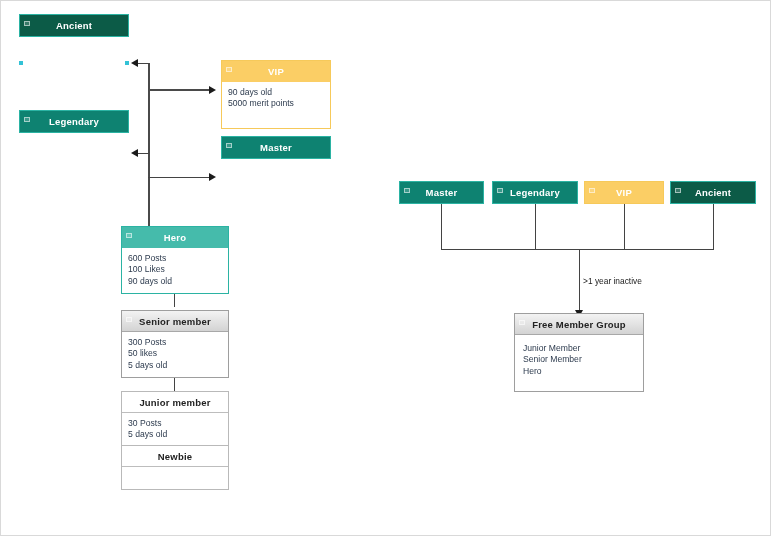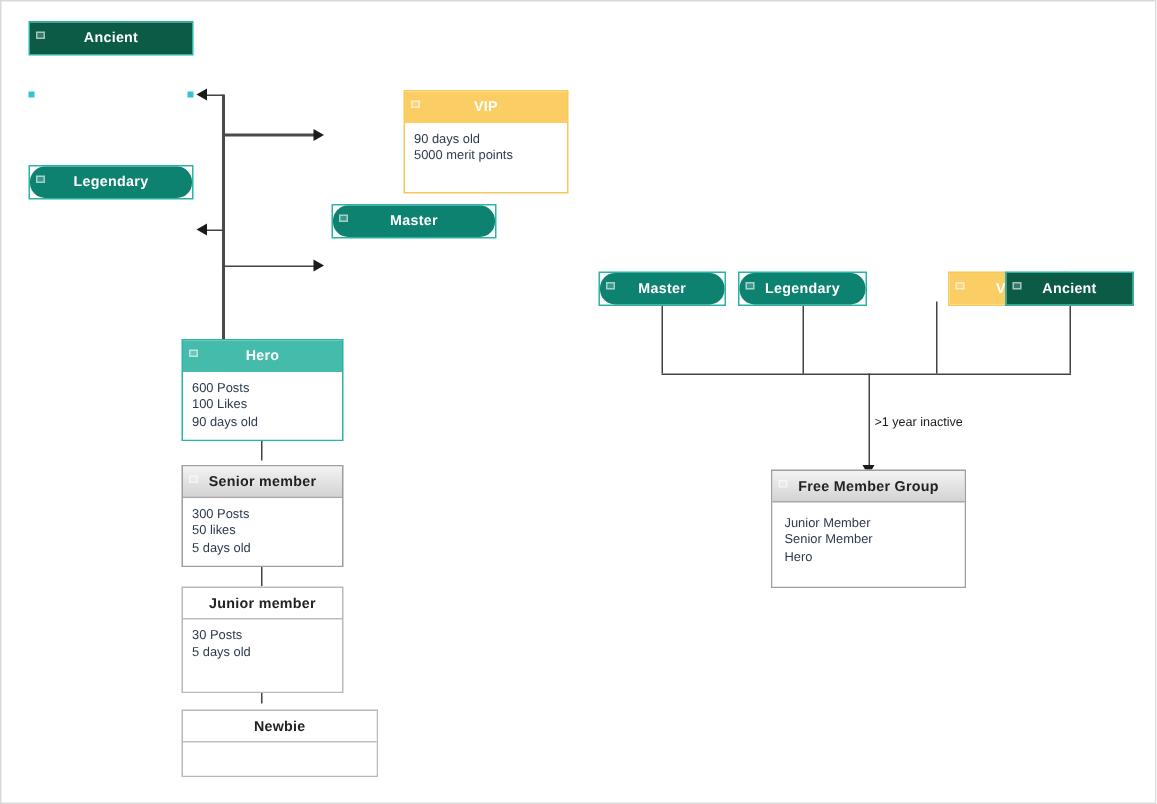--- a/index.html
+++ b/index.html
@@ -55,40 +55,40 @@
     font-size: 8.6px;
     line-height: 11.4px;
     color: #2d3b4e;
     background: #ffffff;
   }
   .node .body .line { white-space: nowrap; }
 
   
   .hdr-darkgreen { background: #0c5b47; color: #ffffff; }
   .hdr-darkgreen .corner { border-color: rgba(255,255,255,.45); }
-  .hdr-teal      { background: #0e8271; color: #ffffff; border-radius: 10px; }
+  .hdr-teal      { background: #0e8271; color: #ffffff; }
   .hdr-lightteal { background: #45bbab; color: #ffffff; }
   .hdr-amber     { background: #fbce65; color: #ffffff; }
   .hdr-amber .corner { border-color: rgba(255,255,255,.7); }
   .hdr-gray {
     background: linear-gradient(#f3f3f3, #d3d3d3);
     color: #222222;
     border-bottom: 1px solid #a8a8a8;
   }
   .hdr-gray .corner { border-color: #9b9b9b; background: #e7e7e7; }
   .hdr-white {
     background: #ffffff;
     color: #222222;
     border-bottom: 1px solid #bdbdbd;
   }
   .hdr-white .corner { border-color: #b0b0b0; background: #f3f3f3; }
 
   
   .bd-teal      { border-color: #2bb3a3; }
-  .bd-amber     { border-color: #f6c95a; margin-left: 48px; }
+  .bd-amber     { border-color: #f6c95a; }
   .bd-gray      { border-color: #9e9e9e; }
   .bd-lightgray { border-color: #b9b9b9; }
 
   
   .conn {
     position: absolute;
     background: #434343;
   }
   .conn.h { height: 1px; }
   .conn.v { width: 1px; }
@@ -208,21 +208,21 @@
     <div class="hdr hdr-white">
       <span class="corner"></span>
       <span>Junior member</span>
     </div>
     <div class="body" style="padding-bottom:20px;">
       <div class="line">30 Posts</div>
       <div class="line">5 days old</div>
     </div>
   </div>
 
-  <div class="node bd-lightgray" style="left:120px; top:472px; width:131px;">
+  <div class="node bd-lightgray" style="left:120px; top:444px; width:108px;">
     <div class="hdr hdr-white">
       <span class="corner"></span>
       <span>Newbie</span>
     </div>
     <div class="body" style="height:22px; padding:0;"></div>
   </div>
 
   <div class="conn v" style="left:440px; top:200px; height:48px;"></div>
   <div class="conn v" style="left:534px; top:200px; height:48px;"></div>
   <div class="conn v" style="left:623px; top:200px; height:48px;"></div>

